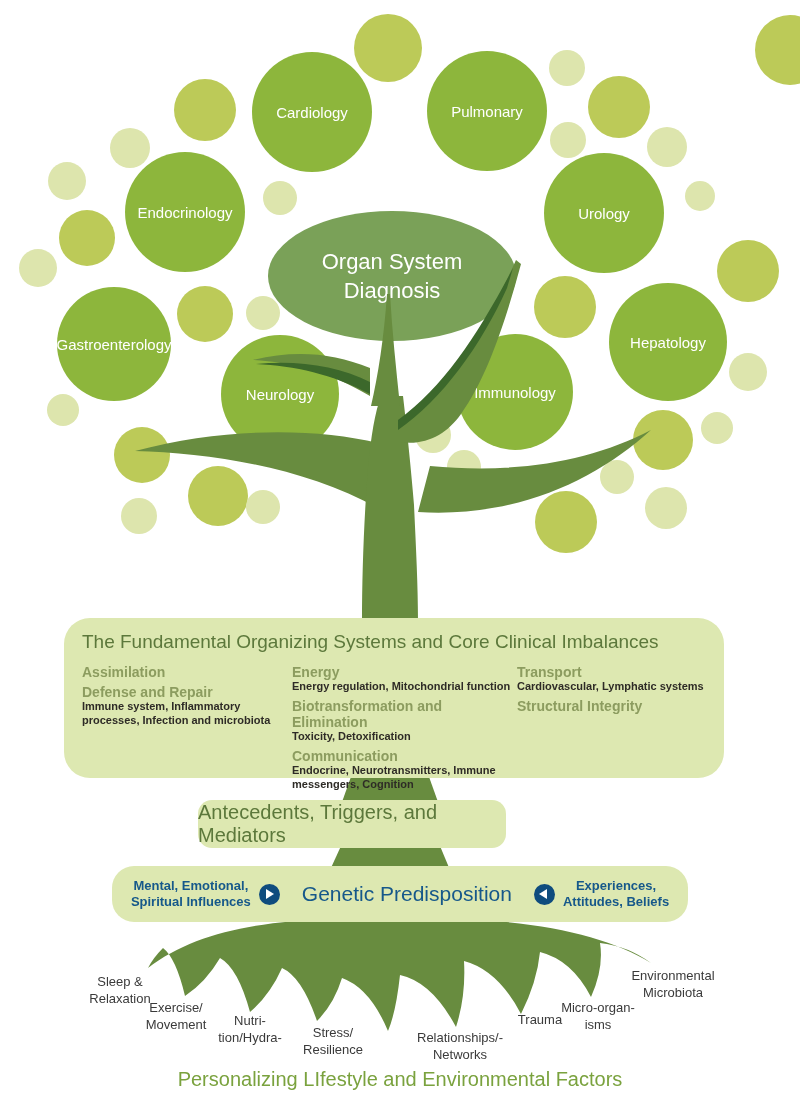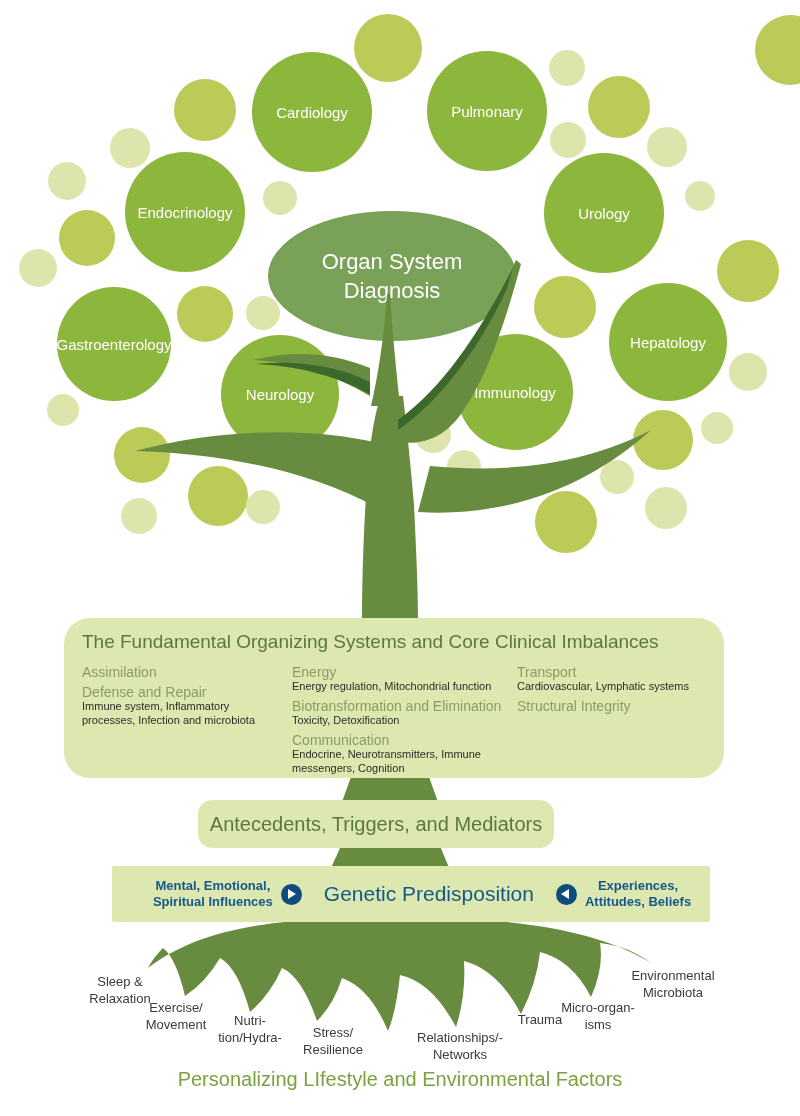--- a/index.html
+++ b/index.html
@@ -23,32 +23,32 @@
          font-size:15px;text-align:center;}
   .big-ellipse{position:absolute;border-radius:50%;background:var(--ellipse-green);
          display:flex;align-items:center;justify-content:center;color:#fff;text-align:center;
          white-space:pre-line;}
   #organ-ellipse{left:268px;top:211px;width:248px;height:130px;z-index:3;font-size:22px;line-height:1.32;}
   #signs-ellipse{left:292px;top:489px;width:200px;height:102px;z-index:5;font-size:20px;line-height:1.3;}
   .panel{position:absolute;background:var(--box-bg);z-index:6;}
   #imb-box{left:64px;top:618px;width:660px;height:160px;border-radius:26px;}
   #imb-title{position:absolute;left:18px;top:13px;font-size:19px;color:var(--box-title);white-space:nowrap;}
   #imb-cols{position:absolute;left:18px;top:46px;right:10px;display:flex;}
-  .imb-col{flex:0 0 auto;}
+  .imb-col{flex:0 0 auto;font-weight:bold;}
   .imb-col:nth-child(1){width:196px;margin-right:14px;}
   .imb-col:nth-child(2){width:220px;margin-right:5px;}
   .imb-col:nth-child(3){width:212px;}
   .imb-head{font-size:14px;line-height:1.15;color:var(--subhead);margin-top:4px;}
   .imb-col .imb-head:first-child{margin-top:0;}
   .imb-body{font-size:11px;line-height:1.25;color:var(--body-text);}
-  #ant-box{left:198px;top:800px;width:356px;height:48px;border-radius:14px;
+  #ant-box{left:198px;top:800px;width:308px;height:48px;border-radius:14px;
            display:flex;align-items:center;justify-content:center;}
   #ant-label{font-size:20px;color:var(--box-title);}
-  #gen-box{left:112px;top:866px;width:576px;height:56px;border-radius:2px;
-           display:flex;align-items:center;justify-content:center;color:var(--blue);padding-left:22px;}
+  #gen-box{left:112px;top:866px;width:576px;height:56px;border-radius:22px;
+           display:flex;align-items:center;justify-content:center;color:var(--blue);}
   .gen-side{font-size:13px;font-weight:bold;line-height:1.25;text-align:center;white-space:pre-line;}
   #gen-center{font-size:21px;margin:0 14px;white-space:nowrap;}
   .arrow-circle{width:21px;height:21px;border-radius:50%;background:var(--navy);
            display:flex;align-items:center;justify-content:center;margin:0 8px;flex:0 0 auto;}
   .tri-right{width:0;height:0;border-top:5px solid transparent;border-bottom:5px solid transparent;
            border-left:8px solid #fff;margin-left:2px;}
   .tri-left{width:0;height:0;border-top:5px solid transparent;border-bottom:5px solid transparent;
            border-right:8px solid #fff;margin-right:2px;}
   #roots-labels{z-index:7;}
   .root-label{position:absolute;transform:translateX(-50%);font-size:13px;line-height:1.28;

